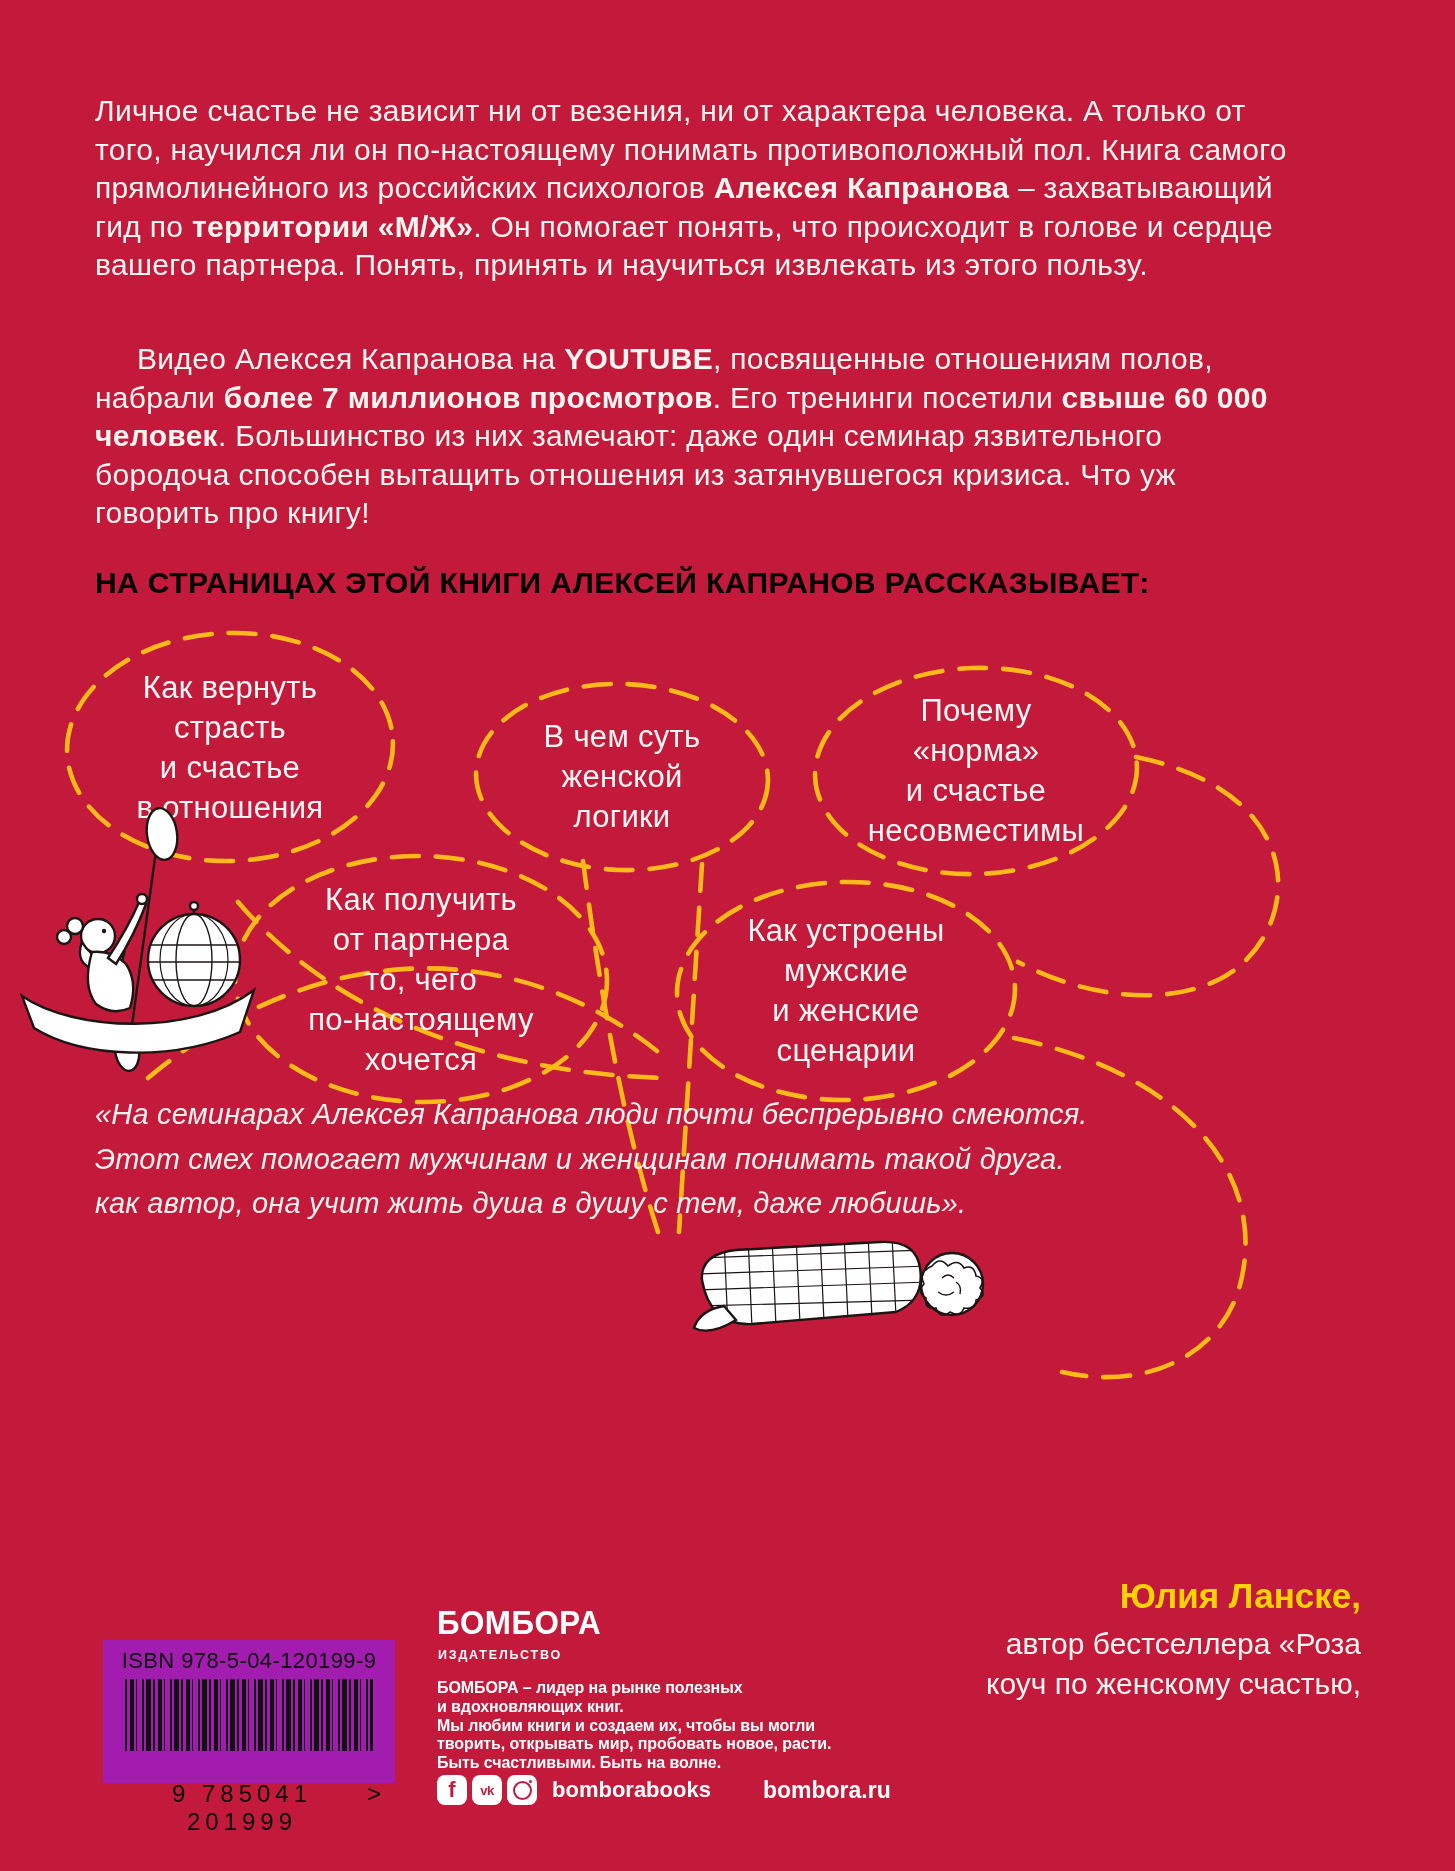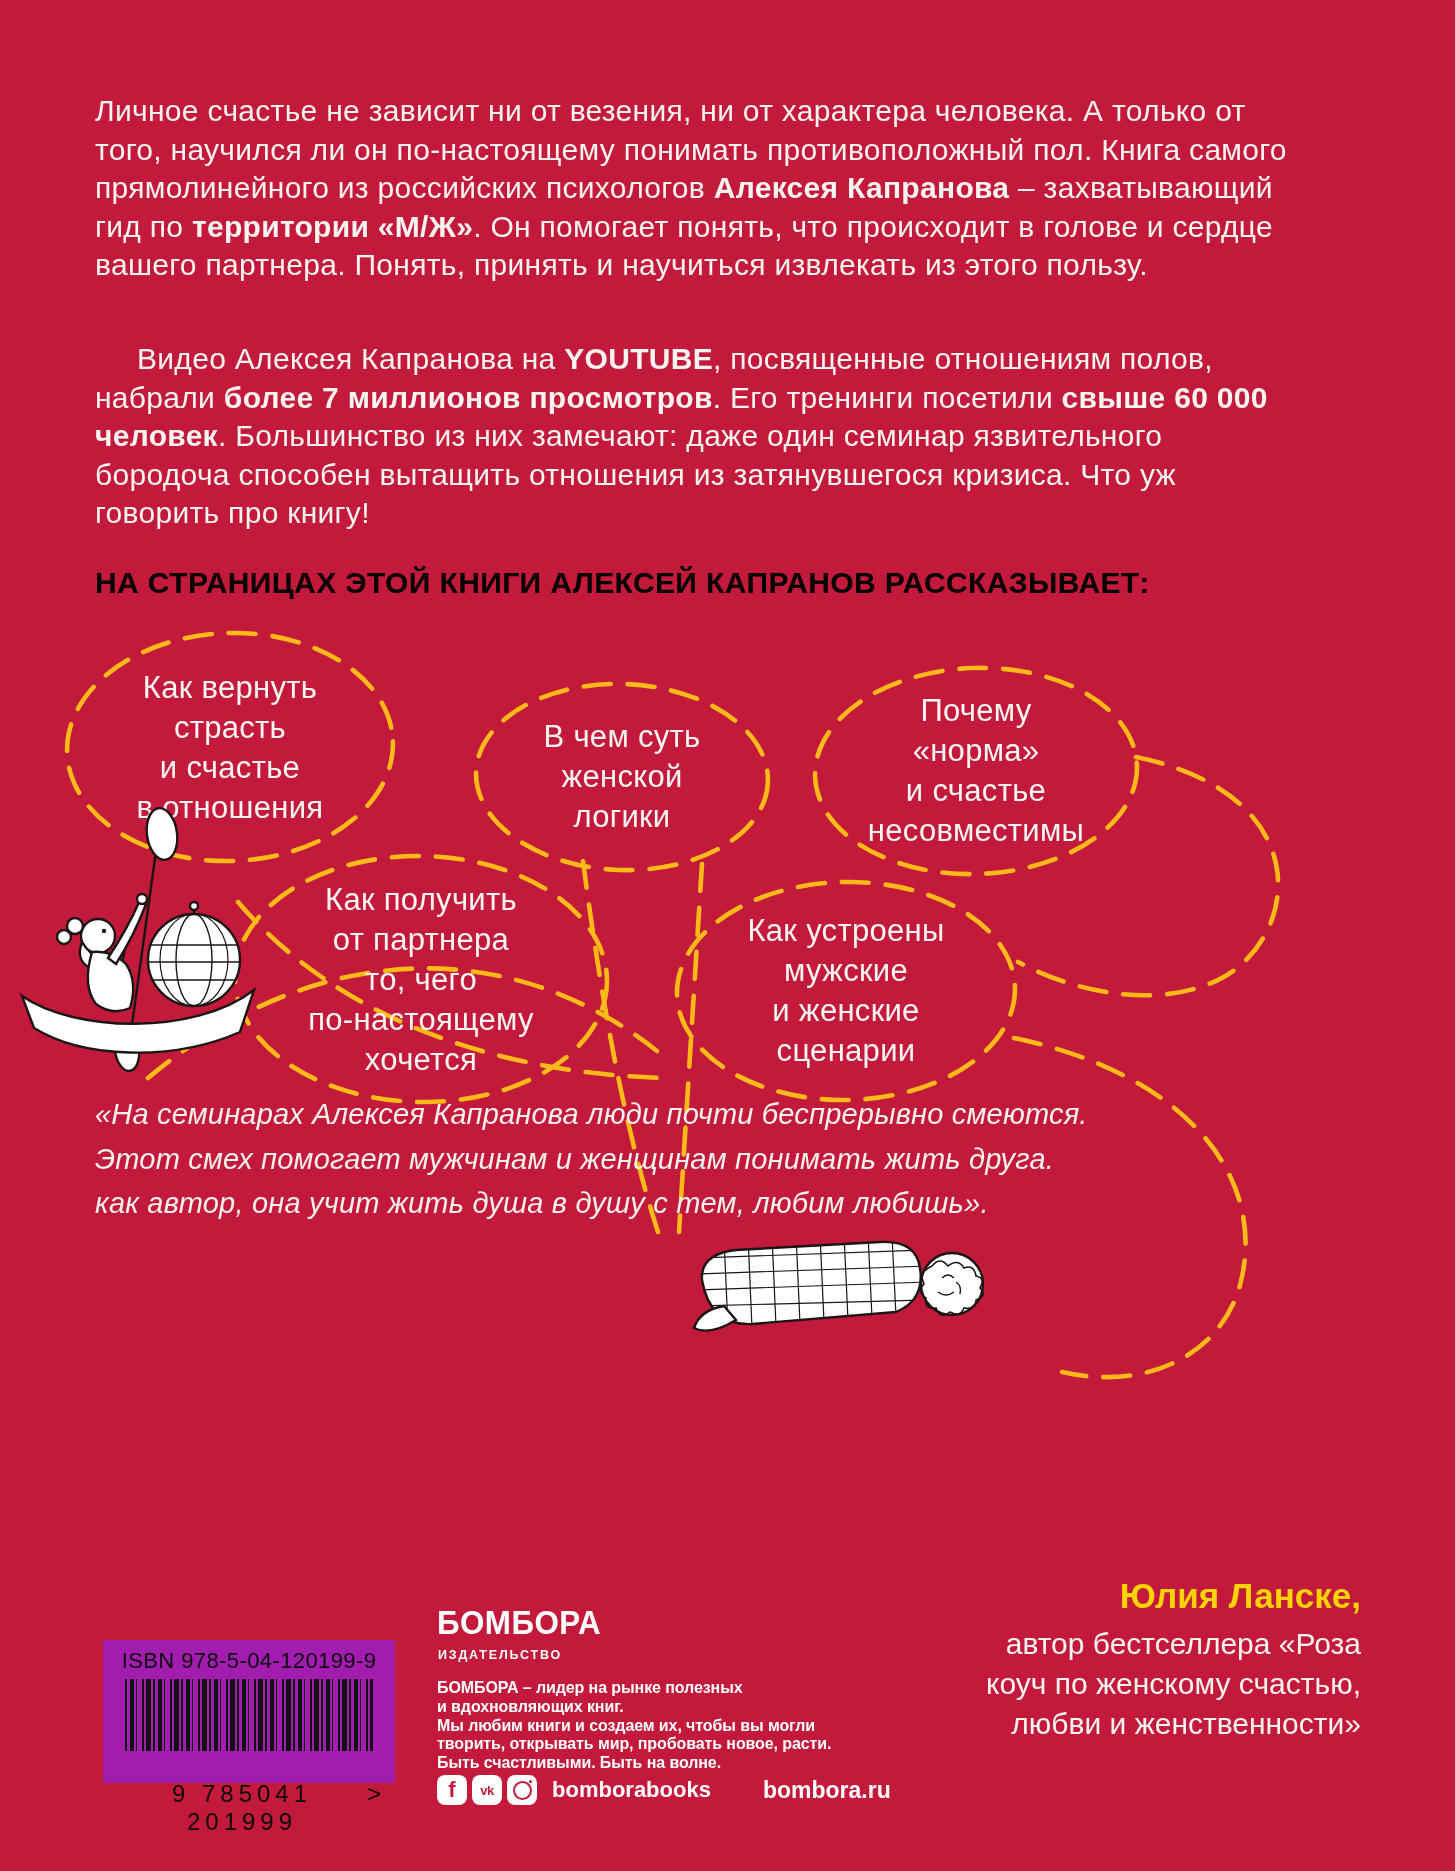--- a/index.html
+++ b/index.html
@@ -222,28 +222,27 @@
       <path class="ink" d="M56 98 q-26 16 -42 8 q6 -18 30 -22 Z"></path>
 
       <circle class="ink" cx="272" cy="62" r="31"></circle>
       <path d="M252 44 q8 -10 16 0 q10 -8 16 2 q10 -4 12 8 q10 2 4 12 q8 8 -4 12 q0 10 -12 8 q-4 10 -14 4 q-10 8 -14 -4 q-12 2 -10 -10 q-10 -6 -2 -14 q-6 -12 8 -18 Z" fill="none" stroke="#1d1414" stroke-width="1.6"></path>
       <path d="M262 56 q6 -6 12 0 M258 70 q8 6 16 0 M276 60 q6 4 4 12" fill="none" stroke="#1d1414" stroke-width="1.4"></path>
     </g>
   </svg>
 
   <div class="quote">
       <div>«На семинарах Алексея Капранова люди почти беспрерывно смеются.</div>
-      <div>Этот смех помогает мужчинам и женщинам понимать жить друга.</div>
-      <div>как автор, она учит жить душа в душу с тем, любим любишь».</div>
+      <div>Этот смех помогает мужчинам и женщинам понимать такой друга.</div>
+      <div>как автор, она учит жить душа в душу с тем, даже любишь».</div>
     </div>
   <div class="quote-author">Юлия Ланске,</div>
   <div class="quote-author-desc">
       <div>автор бестселлера «Роза</div>
       <div>коуч по женскому счастью,</div>
-      <div>любви и женственности»</div>
     </div>
 
   <div class="barcode">
     <div class="isbn">ISBN 978-5-04-120199-9</div>
     <div class="bars"></div>
     <div class="digits-row">
       <span class="digits">9 785041 201999</span>
       <span class="digits-suffix">&gt;</span>
     </div>
   </div>

